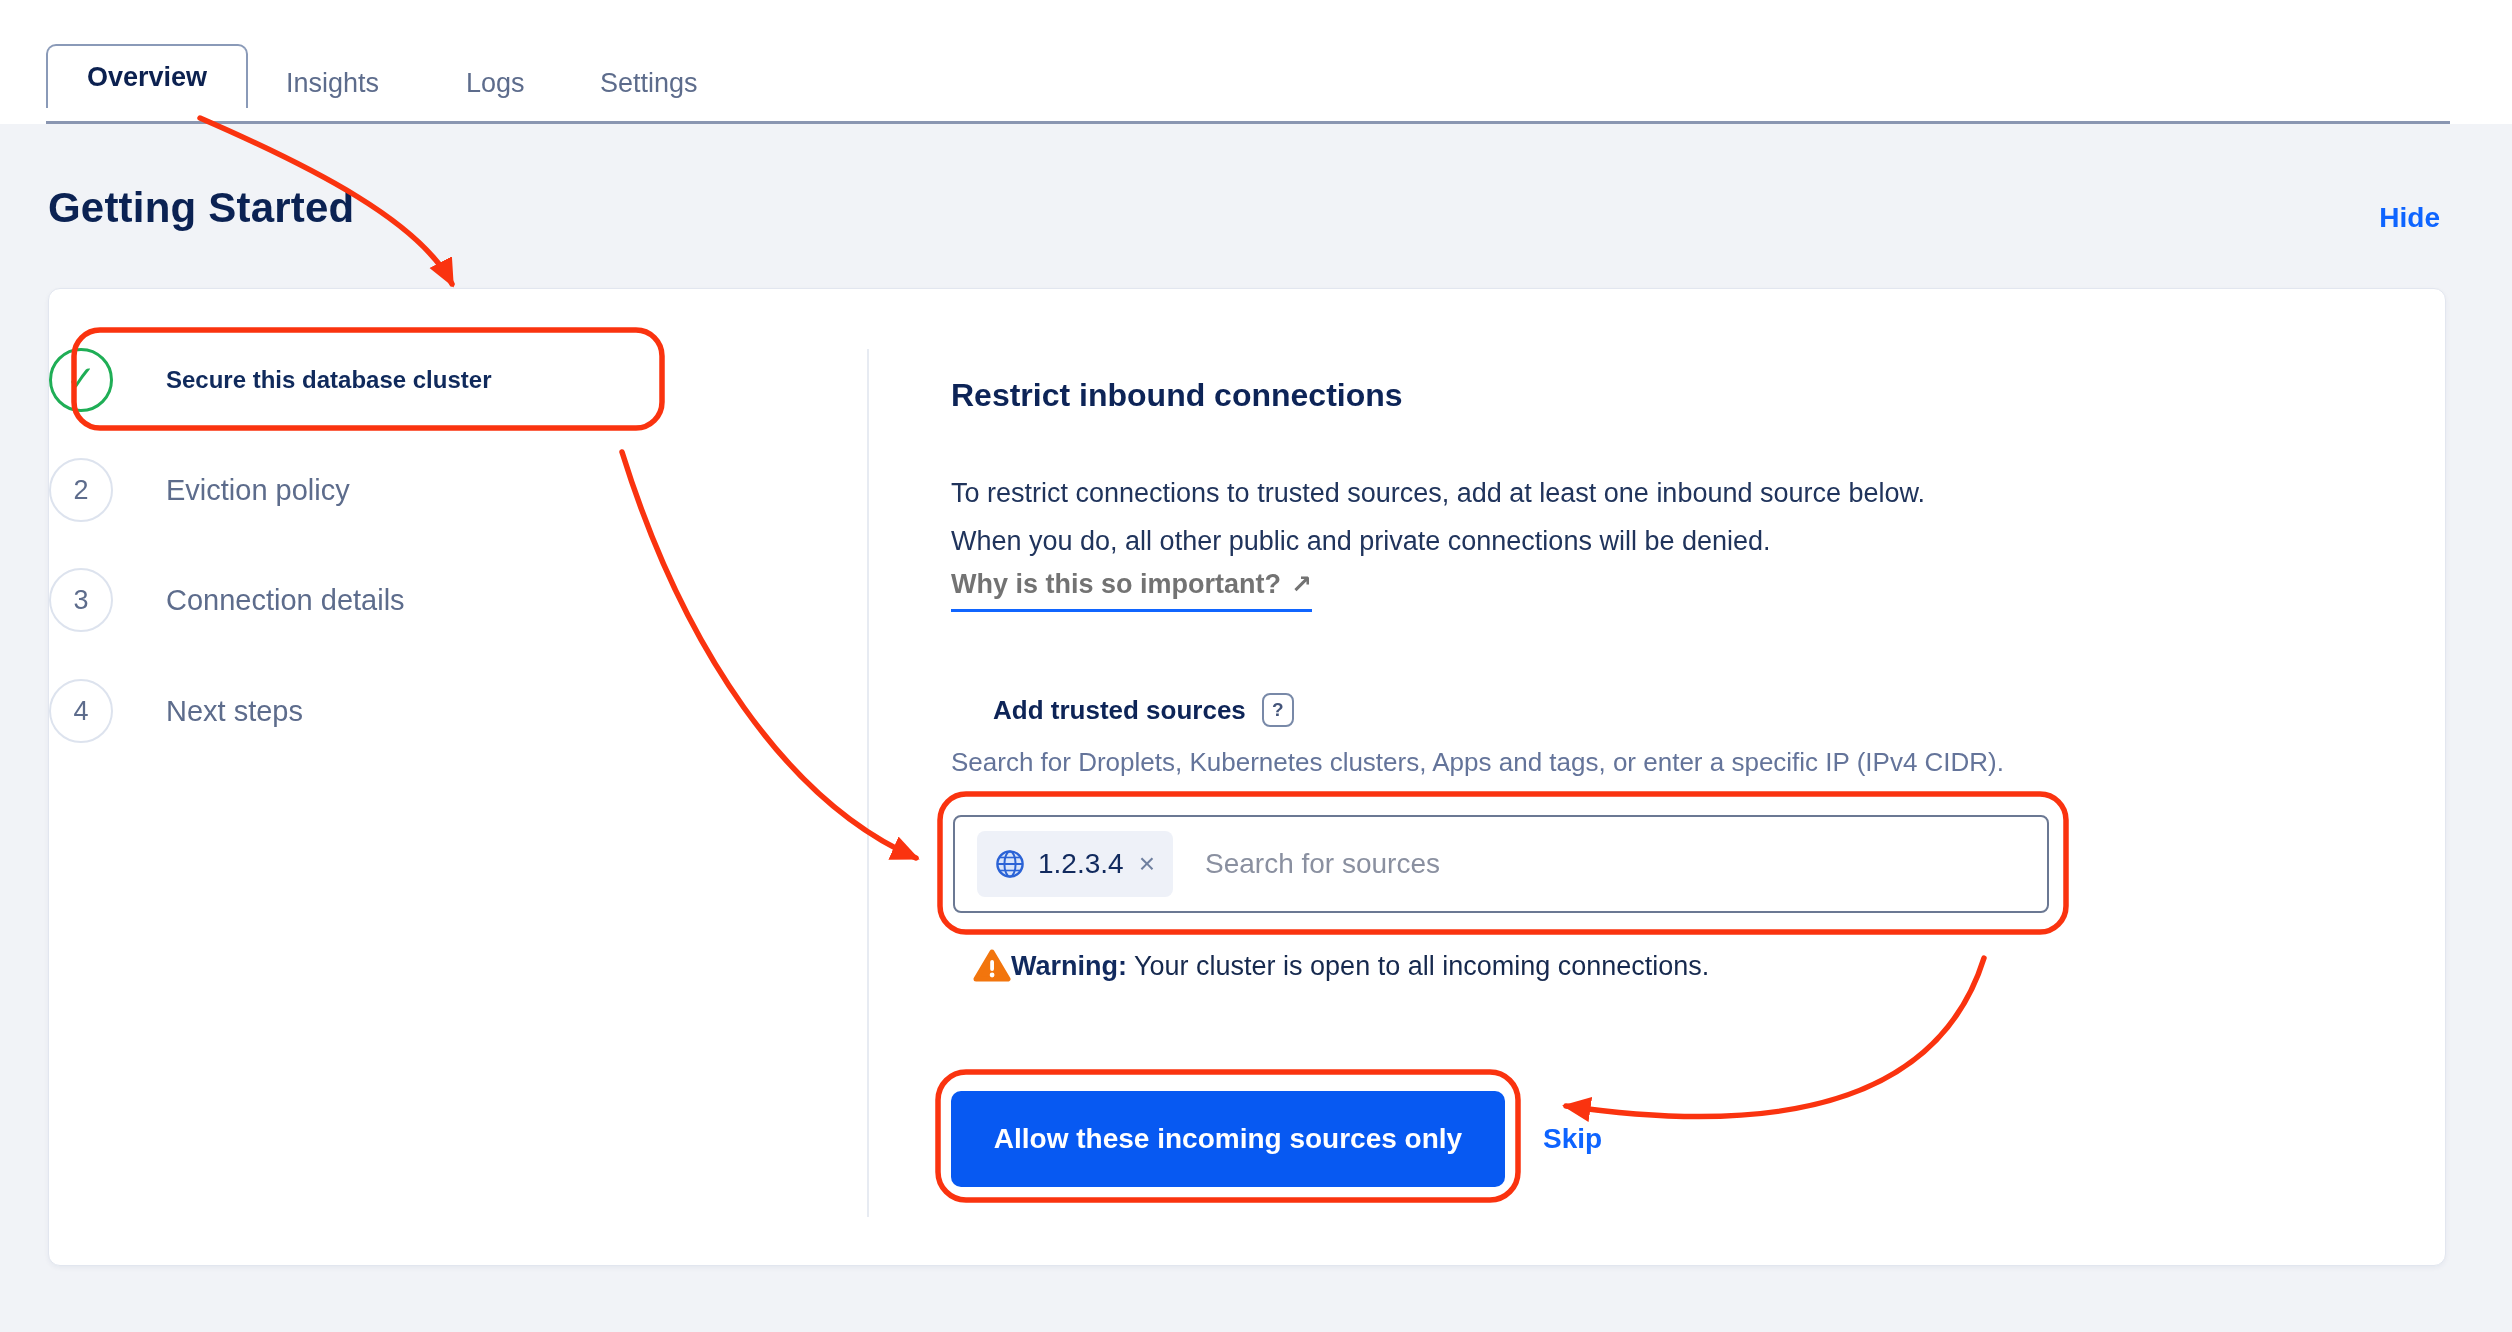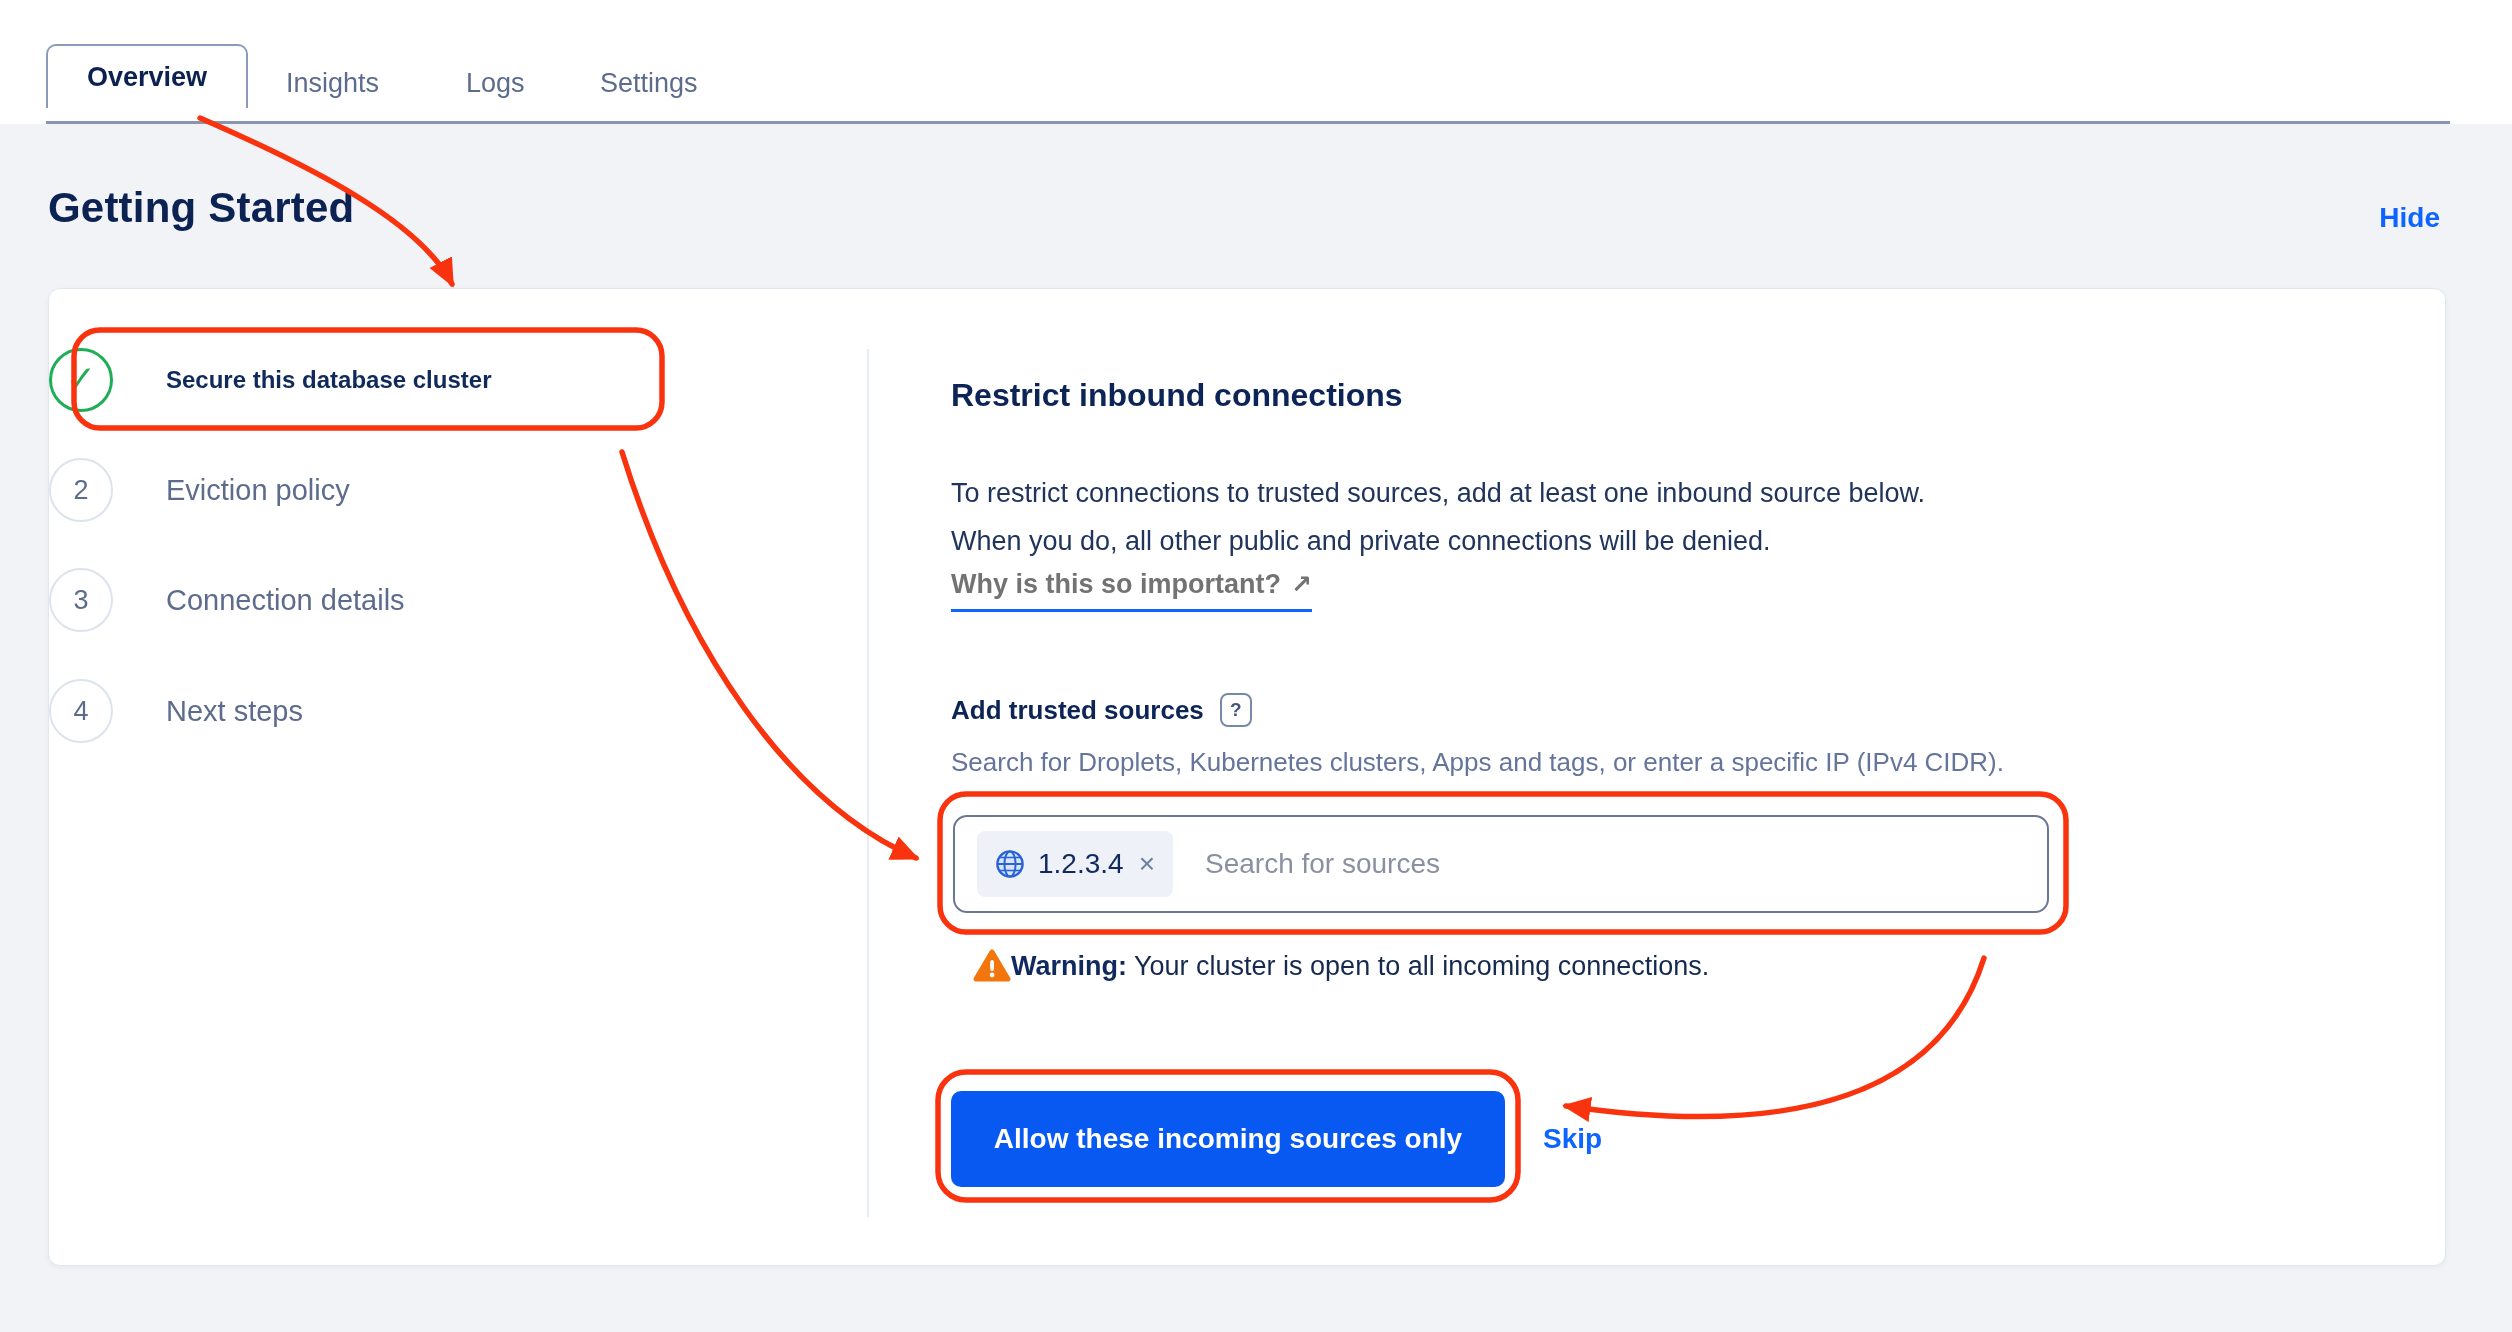--- a/index.html
+++ b/index.html
@@ -64,32 +64,32 @@
   
   .panel-h2 { position:absolute; left:902px; top:88px; font-size:32px; font-weight:700; color:#0d2457; }
   .panel-desc { position:absolute; left:902px; top:180px; font-size:27px; line-height:48px; color:#20345c; }
   .why-link {
     position:absolute; left:902px; top:280px; display:inline-flex; align-items:center; gap:10px;
     font-size:27px; font-weight:600; color:#737373; cursor:pointer;
     border-bottom:3px solid #1065ff; padding-bottom:9px;
   }
   .why-arrow { font-size:25px; font-weight:700; }
 
-  .trusted-row { position:absolute; left:902px; top:404px; display:flex; align-items:center; gap:16px; }
+  .trusted-row { position:absolute; left:944px; top:404px; display:flex; align-items:center; gap:16px; }
   .trusted-label { font-size:26px; font-weight:700; color:#0d2457; }
   .help-icon {
     width:32px; height:34px; border:2px solid #7889a8; border-radius:8px;
     display:flex; align-items:center; justify-content:center;
     font-size:19px; font-weight:600; color:#44557a; cursor:pointer;
   }
   .trusted-hint { position:absolute; left:902px; top:458px; font-size:26px; color:#64749a; }
 
   .source-input {
     position:absolute; left:904px; top:526px; width:1096px; height:98px;
-    background:#fff; border:2px solid #6b7893; border-radius:14px;
+    background:#fff; border:2px solid #6b7893; border-radius:8px;
     display:flex; align-items:center; padding-left:22px; cursor:text;
   }
   .chip {
     height:66px; background:#eef1f8; border-radius:8px;
     display:flex; align-items:center; padding:0 16px 0 18px; gap:13px;
   }
   .chip-value { font-size:28px; font-weight:500; color:#112a5e; }
   .chip-x { font-size:28px; color:#6e7f9f; cursor:pointer; padding:0 2px; line-height:1; }
   .search-field {
     border:none; outline:none; background:transparent; margin-left:32px;

